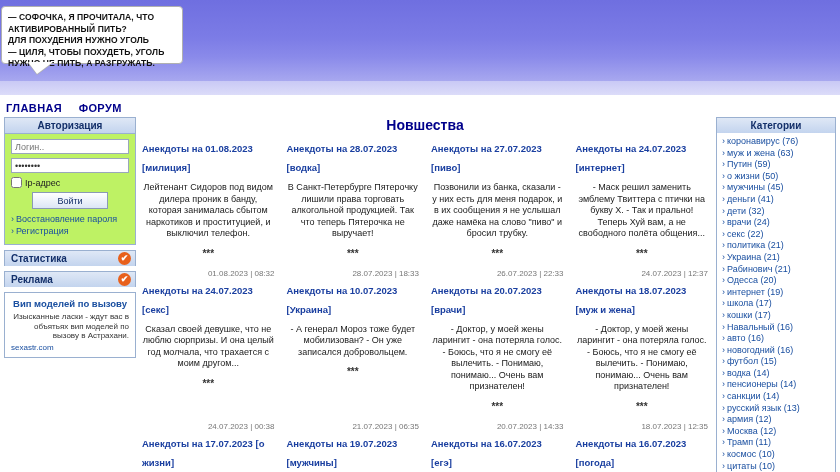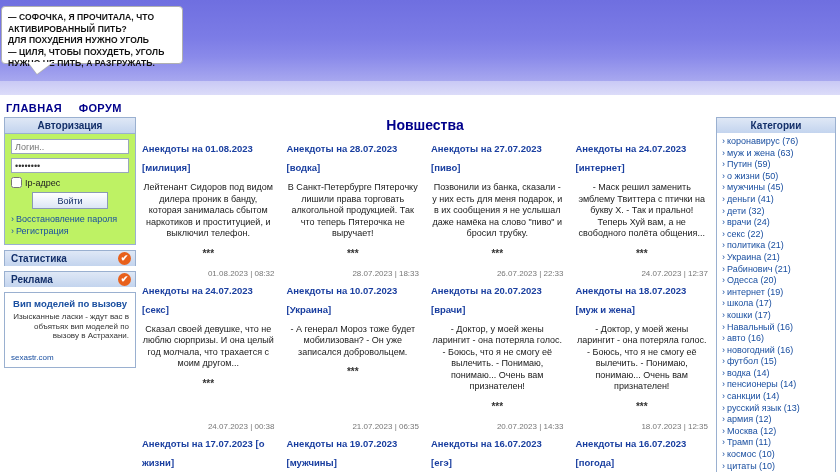--- a/index.html
+++ b/index.html
@@ -144,21 +144,21 @@
     border: 1px solid #9ab0d0;
     background: #fff;
     padding: 5px 6px;
     text-align: center;
   }
   .promo-title {
     font-size: 9.5px; font-weight: bold; color: #1a4fa0;
     line-height: 11px; margin-bottom: 3px;
   }
   .promo-text { font-size: 8px; color: #333; line-height: 9.5px; text-align: right;}
-  .promo-url { font-size: 8px; color: #1a4fa0; text-align: left; margin-top: 12px;}
+  .promo-url { font-size: 8px; color: #1a4fa0; text-align: left; margin-top: 2px;}
 
   
   .center {
     position: absolute;
     left: 140px; top: 0;
     width: 570px;
   }
   .page-title {
     text-align: center;
     font-size: 14px;

